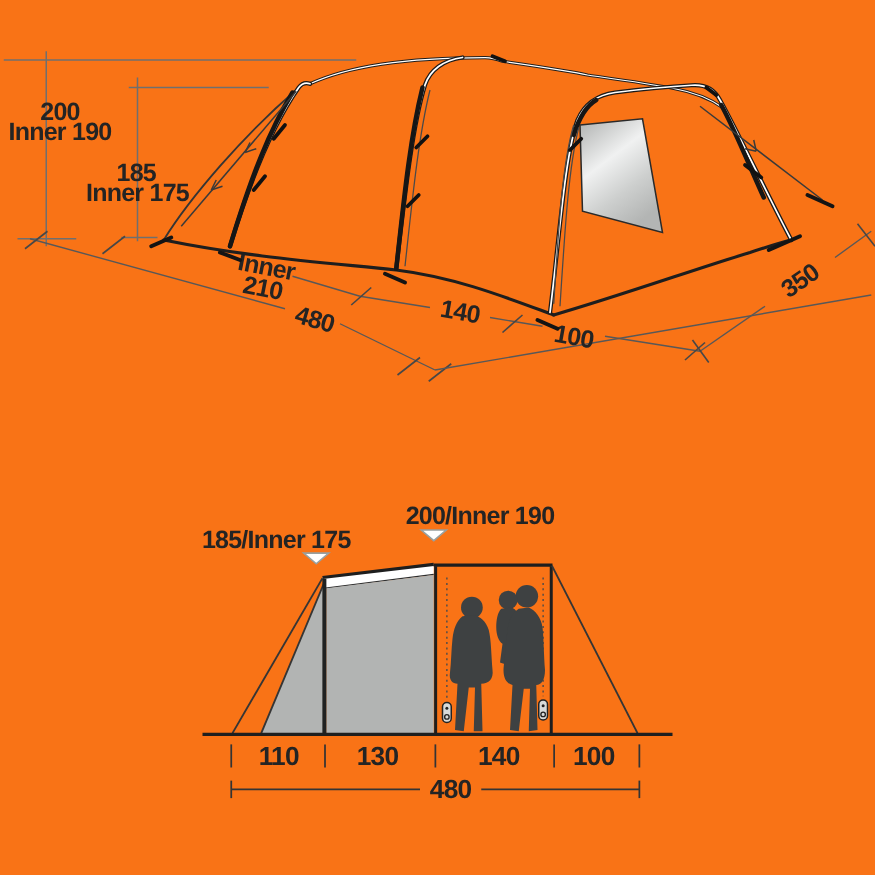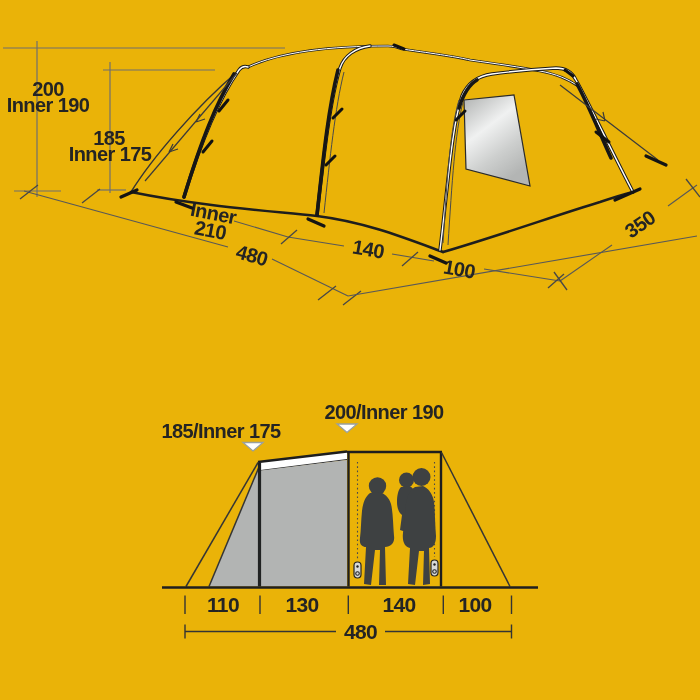--- a/index.html
+++ b/index.html
@@ -1,16 +1,16 @@
 <!DOCTYPE html>
 <html><head>
 <meta charset="utf-8">
 <style>
   html,body{margin:0;padding:0;background:#ffffff;}
-  #canvas{position:relative;width:700px;height:700px;background:#eab308;overflow:hidden;}
+  #canvas{position:relative;width:700px;height:700px;background:#f97316;overflow:hidden;}
   svg{display:block;}
   text{font-family:"Liberation Sans",sans-serif;font-weight:700;fill:#242424;}
   .dimtxt{font-size:20px;letter-spacing:-0.6px;}
   .sectxt{font-size:21px;letter-spacing:-0.6px;}
   .ln-ref{stroke:#6f6f6f;stroke-width:1.2;fill:none;}
   .ln-dim{stroke:#585858;stroke-width:1.1;fill:none;}
   .ln-thin{stroke:#353535;stroke-width:1.5;fill:none;}
   .ln-thick{stroke:#1e1e1e;stroke-width:2.5;fill:none;stroke-linecap:round;}
   .arch{stroke:#1a1a1a;stroke-width:3.4;fill:none;stroke-linecap:round;}
   .arch-core{stroke:#ffffff;stroke-width:1.4;fill:none;stroke-linecap:round;}

